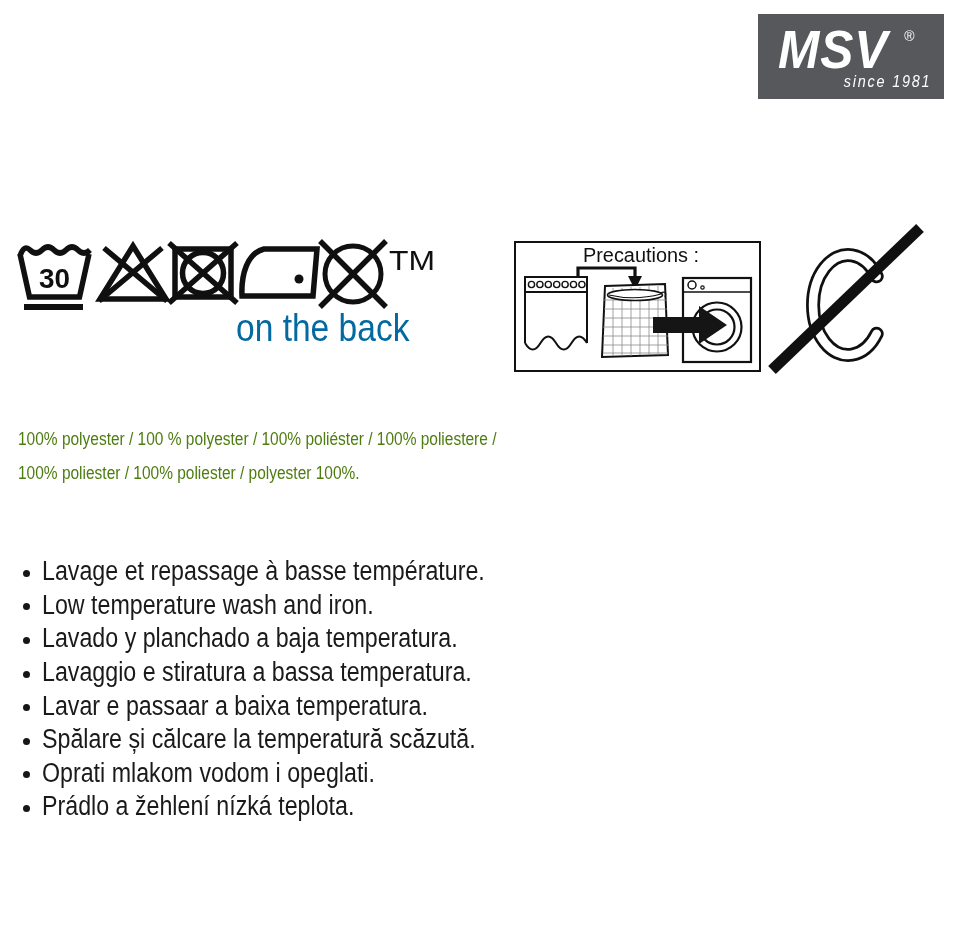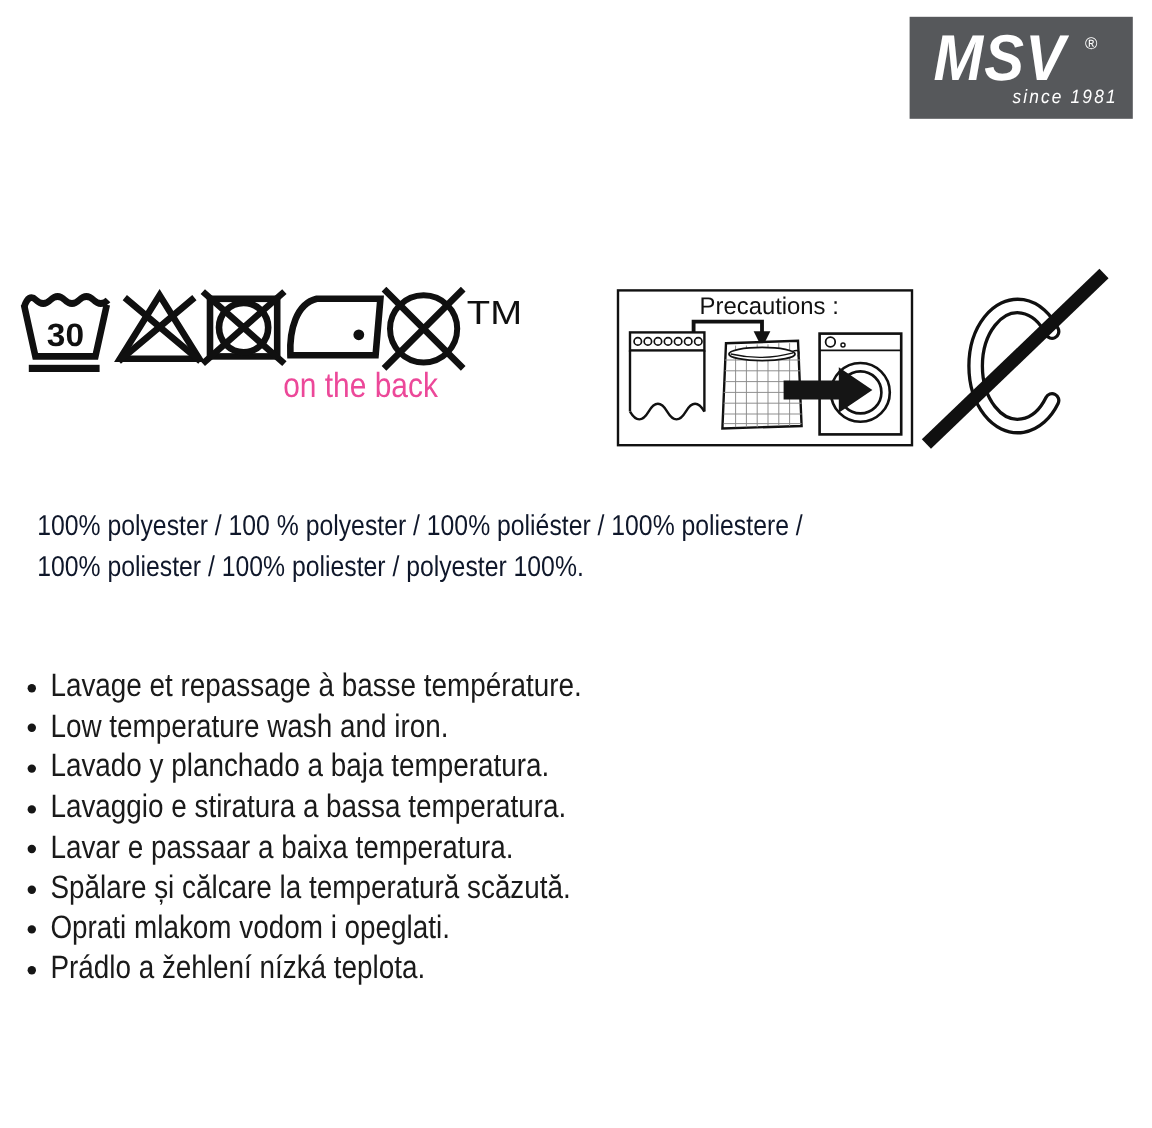--- a/index.html
+++ b/index.html
@@ -9,33 +9,33 @@
   
   .logo{position:absolute;left:758px;top:14px;width:186px;height:85px;background:#56585b;}
   .logo .brand{position:absolute;left:20px;top:4px;font-size:54px;font-weight:700;font-style:italic;
                color:#fff;letter-spacing:1px;transform:scaleX(.92);transform-origin:0 0;}
   .logo .reg{position:absolute;left:146px;top:14px;font-size:14px;color:#fff;font-style:italic;}
   .logo .tagline{position:absolute;right:13px;bottom:8px;font-size:16px;font-style:italic;color:#fff;
                  letter-spacing:2px;transform:scaleX(.9);transform-origin:100% 50%;}
 
   
   .care-svg{position:absolute;left:16px;top:239px;}
-  .onback{position:absolute;left:236px;top:306px;width:150px;font-size:29px;color:#ec4899;}
+  .onback{position:absolute;left:236px;top:306px;width:150px;font-size:39px;color:#0369a1;}
   .onback span{display:inline-block;transform:scaleX(.86);transform-origin:0 50%;white-space:nowrap;}
 
   
   .precautions{position:absolute;left:490px;top:241px;width:247px;height:131px;
                border:2.5px solid #111;box-sizing:border-box;background:#fff;margin-left:24px;}
   .precautions svg{display:block;}
 
   
   .ring-svg{position:absolute;left:758px;top:218px;}
 
   
-  .composition{position:absolute;left:31px;top:422px;font-size:24px;line-height:34px;color:#0f172a;}
+  .composition{position:absolute;left:18px;top:422px;font-size:18px;line-height:34px;color:#4d7c0f;}
   .composition div{height:34px;white-space:nowrap;}
   .composition span{display:inline-block;transform:scaleX(.86);transform-origin:0 50%;white-space:nowrap;}
 
   
   .instructions{position:absolute;left:16px;top:555px;list-style:none;margin:0;padding:0;}
   .instructions li{height:33.6px;display:flex;align-items:center;}
   .bullet{width:7px;height:7px;border-radius:50%;background:#161616;margin:3px 12px 0 7px;flex:0 0 auto;}
   .instructions .txt{font-size:27px;color:#1a1a1a;display:inline-block;transform:scaleX(.86);
                      transform-origin:0 50%;white-space:nowrap;}
 </style>

